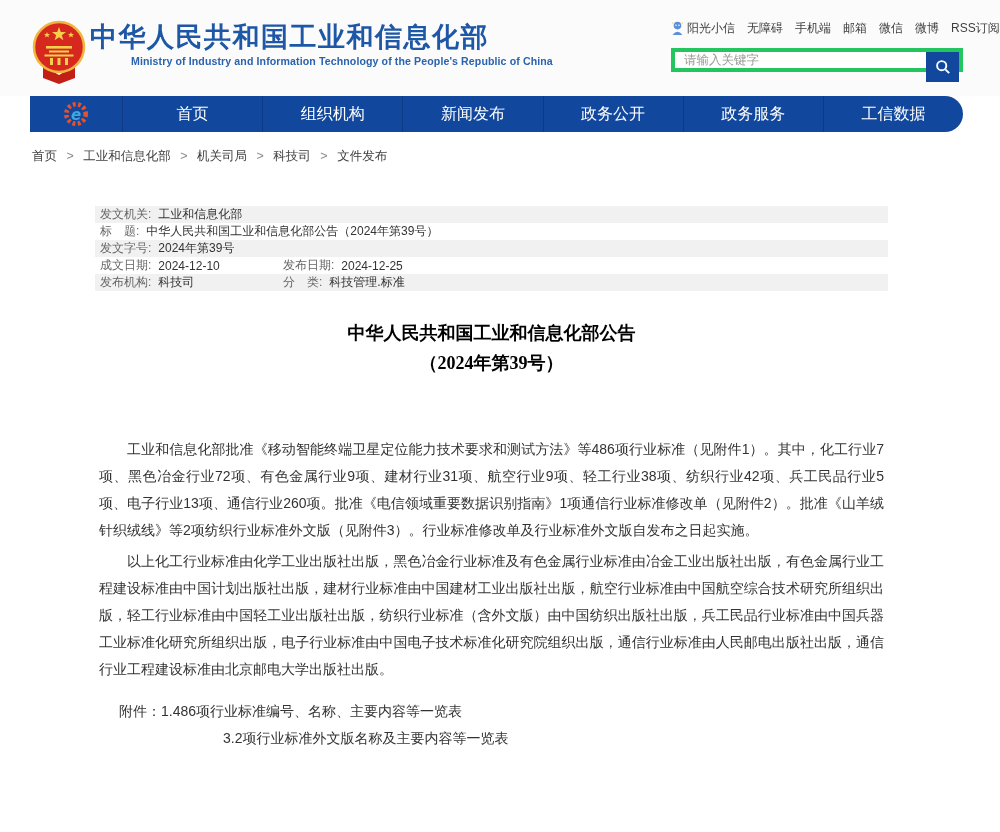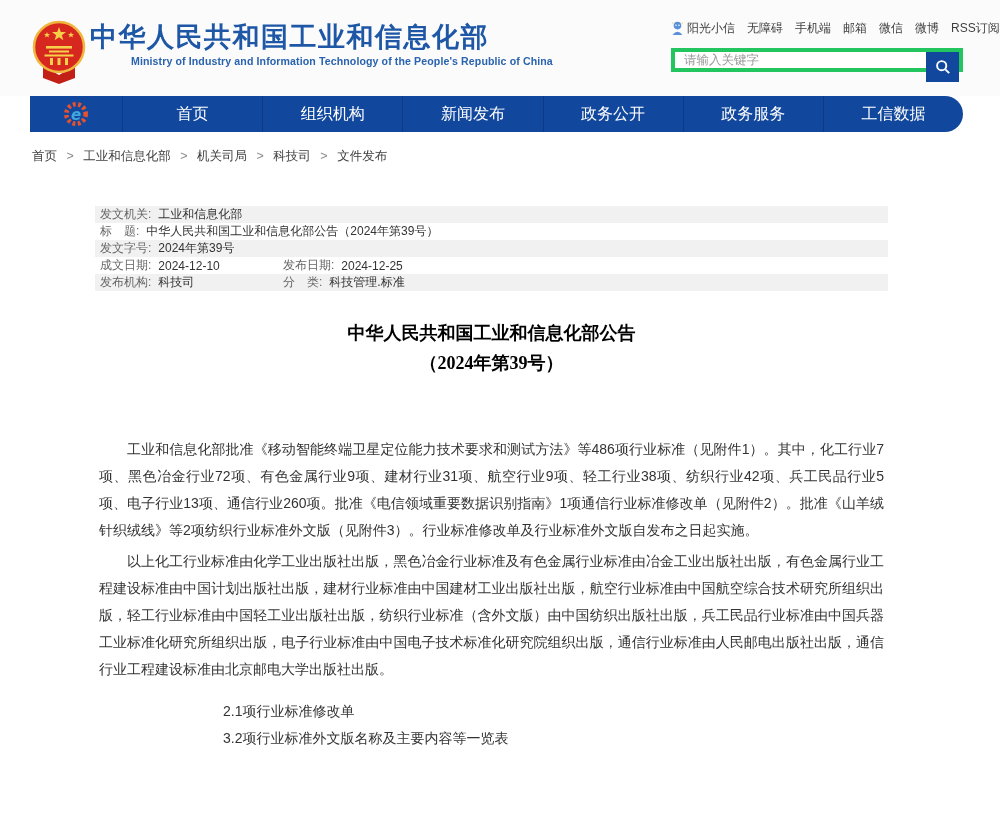--- a/index.html
+++ b/index.html
@@ -236,17 +236,20 @@
     <div>中华人民共和国工业和信息化部公告</div>
     <div>（2024年第39号）</div>
   </div>
 
   <div class="doc-body">
     <p>工业和信息化部批准《移动智能终端卫星定位能力技术要求和测试方法》等486项行业标准（见附件1）。其中，化工行业7项、黑色冶金行业72项、有色金属行业9项、建材行业31项、航空行业9项、轻工行业38项、纺织行业42项、兵工民品行业5项、电子行业13项、通信行业260项。批准《电信领域重要数据识别指南》1项通信行业标准修改单（见附件2）。批准《山羊绒针织绒线》等2项纺织行业标准外文版（见附件3）。行业标准修改单及行业标准外文版自发布之日起实施。</p>
     <p>以上化工行业标准由化学工业出版社出版，黑色冶金行业标准及有色金属行业标准由冶金工业出版社出版，有色金属行业工程建设标准由中国计划出版社出版，建材行业标准由中国建材工业出版社出版，航空行业标准由中国航空综合技术研究所组织出版，轻工行业标准由中国轻工业出版社出版，纺织行业标准（含外文版）由中国纺织出版社出版，兵工民品行业标准由中国兵器工业标准化研究所组织出版，电子行业标准由中国电子技术标准化研究院组织出版，通信行业标准由人民邮电出版社出版，通信行业工程建设标准由北京邮电大学出版社出版。</p>
   </div>
 
   <div class="attachments">
-    <div class="att-indent att-item">2.1项行业标准修改单</div>
+    <div class="att-first">
+      <span>附件：</span>
+      <span class="att-item">1.486项行业标准编号、名称、主要内容等一览表</span>
+    </div>
     <div class="att-indent att-item">3.2项行业标准外文版名称及主要内容等一览表</div>
   </div>
 
 </div>
 
 </body></html>

